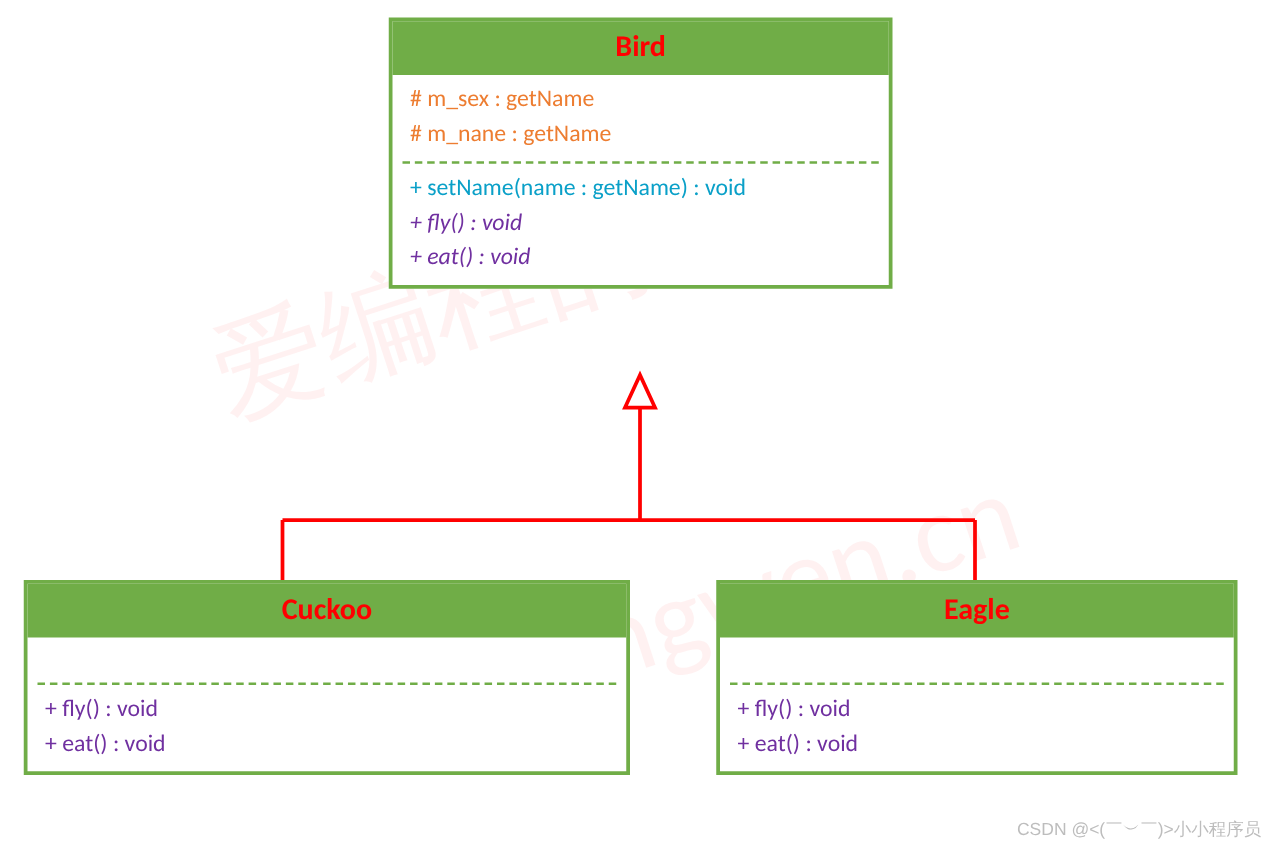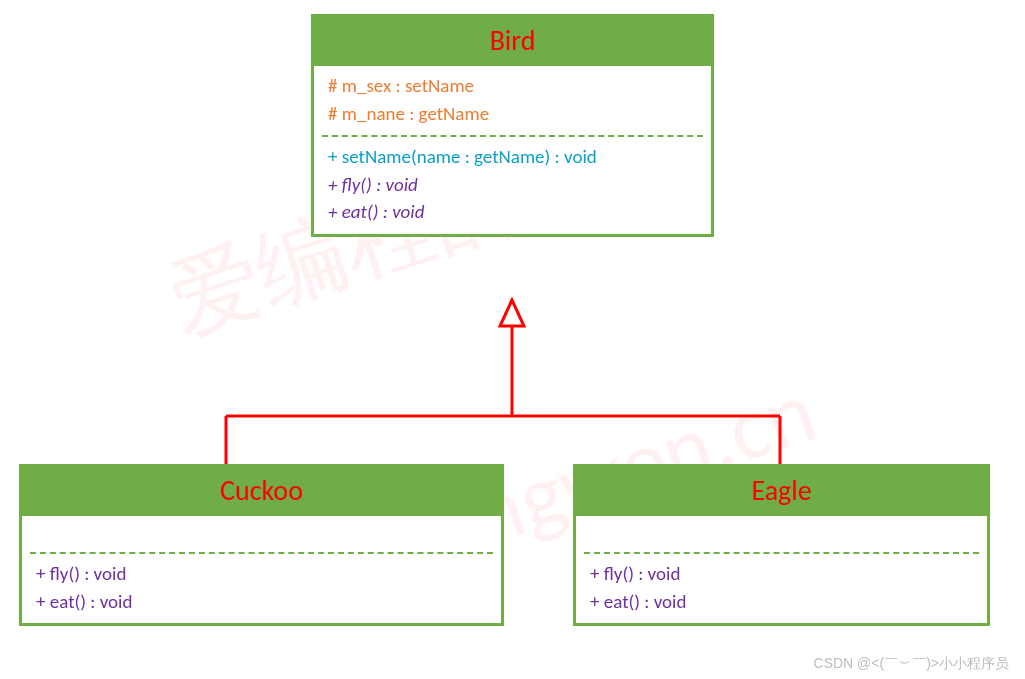--- a/index.html
+++ b/index.html
@@ -1,37 +1,37 @@
 <!DOCTYPE html>
 <html><head>
 <meta charset="utf-8">
 <style>
   html,body{margin:0;padding:0;width:1025px;height:679px;background:#fff;font-family:"Segoe UI",Calibri,Arial,sans-serif;position:relative;overflow:hidden}
   .wm{position:absolute;font-size:90px;font-weight:400;color:rgba(255,120,120,.10);transform:rotate(-18deg);pointer-events:none;white-space:nowrap}
   .uml{position:absolute;box-sizing:border-box;border:3px solid #70AD47;background:#fff}
-  .uml .hd{background:#70AD47;text-align:center;padding:6px 0 8px;font-size:28px;font-weight:400;color:#ff0000}
+  .uml .hd{background:#70AD47;text-align:center;padding:6px 0 8px;font-size:24px;font-weight:700;color:#ff0000}
   .uml .sec{padding:6px 14px 8px;font-size:19px;line-height:1.45}
   .hr{border:none;border-top:2px dashed #70AD47;margin:0 8px}
   .attr{color:#ED7D31}
   .mth{color:#0AA0C8}
   .virt{color:#7030A0;font-style:italic}
   .ov{color:#7030A0}
   .attrib{position:absolute;right:16px;bottom:6px;font-size:14px;color:#bdbdbd;font-family:SimSun,"Microsoft YaHei",sans-serif}
   svg.conn{position:absolute;left:0;top:0;width:1025px;height:679px;pointer-events:none}
 </style>
 </head>
 <body>
 
 <div class="wm" style="left:160px;top:160px">爱编程的大丙</div>
 <div class="wm" style="left:320px;top:430px">subingwen.cn</div>
 
 <div class="uml" style="left:311px;top:14px;width:403px">
   <div class="hd">Bird</div>
   <div class="sec">
-    <div class="attr"># m_sex : setName</div>
+    <div class="attr"># m_sex : getName</div>
     <div class="attr"># m_nane : getName</div>
   </div>
   <hr class="hr">
   <div class="sec">
     <div class="mth">+ setName(name : getName) : void</div>
     <div class="virt">+ fly() : void</div>
     <div class="virt">+ eat() : void</div>
   </div>
 </div>
 

